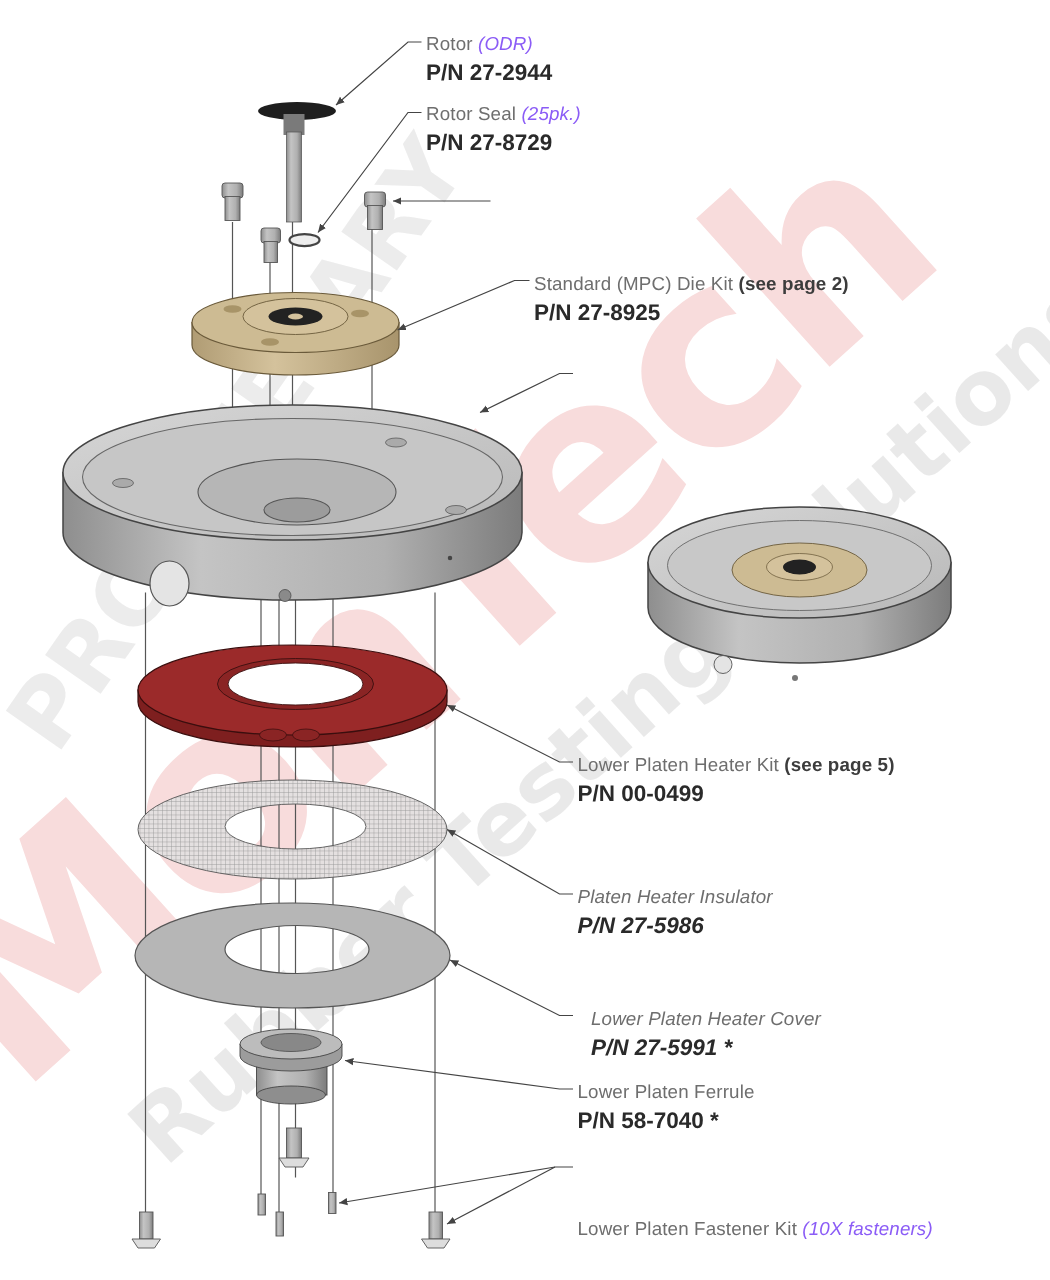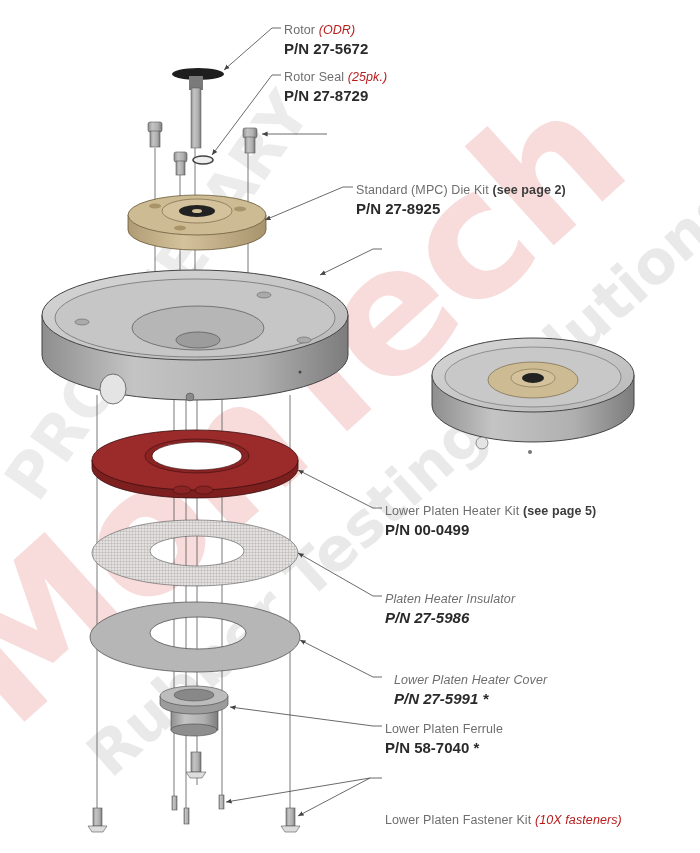--- a/index.html
+++ b/index.html
@@ -2,21 +2,21 @@
 <html><head>
 <meta charset="utf-8">
 <style>
   html, body { margin: 0; padding: 0; background: #ffffff; }
   body { width: 700px; height: 853px; position: relative; overflow: hidden;
          font-family: "Liberation Sans", "DejaVu Sans", sans-serif; }
   #stage { position: absolute; left: 0; top: 0; width: 700px; height: 853px; }
   svg.art { position: absolute; left: 0; top: 0; }
   .label { position: absolute; line-height: 1.1; white-space: nowrap; }
   .label .name { font-size: 12.5px; color: #6e6e6e; letter-spacing: 0.1px; }
-  .label .name em { font-style: italic; color: #b91c1c; }
+  .label .name em { font-style: italic; color: #8b5cf6; }
   .label .name b { font-weight: bold; color: #3c3c3c; }
   .label .pn { font-size: 15px; font-weight: bold; color: #2a2a2a; margin-top: 3px; display: block; }
   .wm { position: absolute; font-family: "DejaVu Sans", sans-serif; font-weight: bold;
         white-space: nowrap; transform-origin: left bottom; pointer-events: none; }
 </style>
 </head>
 <body>
 
 <div id="stage">
 
@@ -163,21 +163,21 @@
       <path d="M382 596 L373 596 L298 553" marker-end="url(#arrow)"></path>
       <path d="M382 677 L373 677 L300 640" marker-end="url(#arrow)"></path>
       <path d="M382 726 L373 726 L230 707" marker-end="url(#arrow)"></path>
       <path d="M382 778 L370 778 L226 802" marker-end="url(#arrow)"></path>
       <path d="M370 778 L298 816" marker-end="url(#arrow)"></path>
     </g>
   </svg>
 
   <div class="label" style="left:284px; top:20px;">
     <span class="name"><span>Rotor</span> <em>(ODR)</em></span>
-    <span class="pn">P/N 27-5672</span>
+    <span class="pn">P/N 27-2944</span>
   </div>
 
   <div class="label" style="left:284px; top:67px;">
     <span class="name"><span>Rotor Seal</span> <em>(25pk.)</em></span>
     <span class="pn">P/N 27-8729</span>
   </div>
 
 
   <div class="label" style="left:356px; top:180px;">
     <span class="name"><span>Standard (MPC) Die Kit</span> <b>(see page 2)</b></span>

